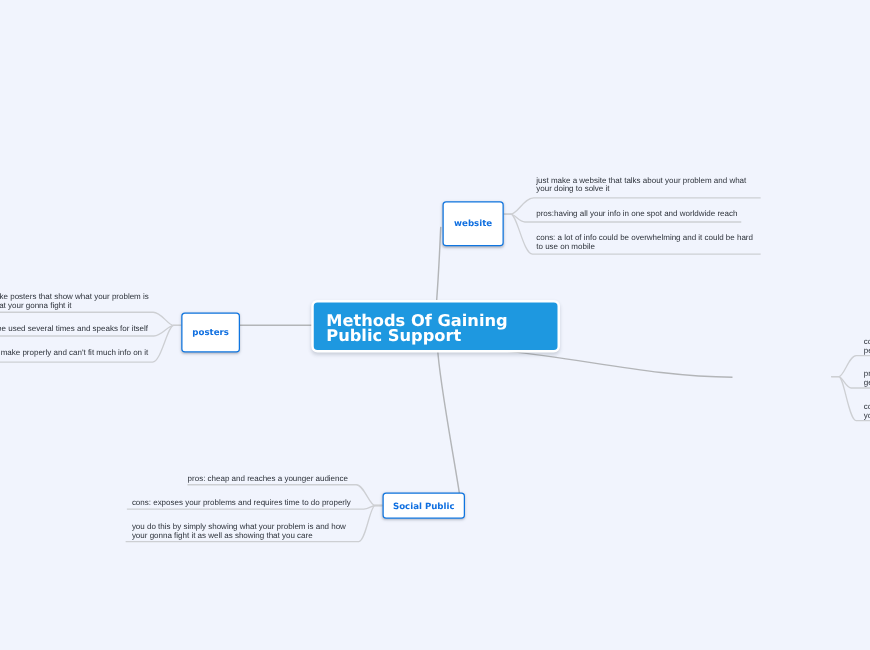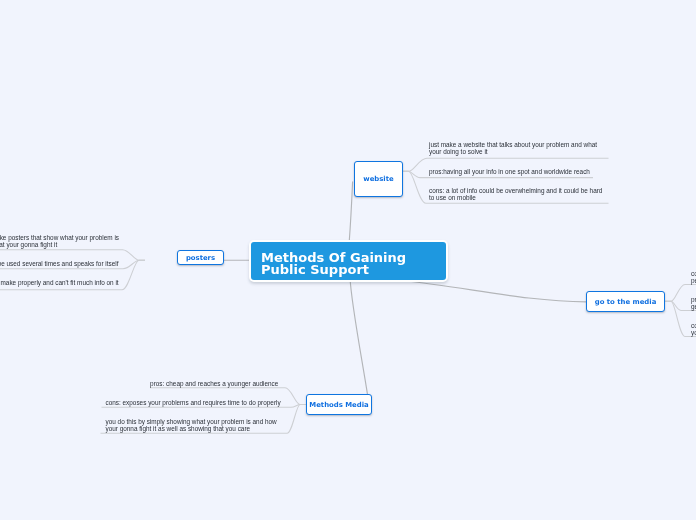--- a/index.html
+++ b/index.html
@@ -42,28 +42,25 @@
   <path d="M306.0,404.4 L300.0,404.4 C297.3,404.4 294.8,407.3 291.0,407.3 L101.5,407.3"></path>
   <path d="M306.0,404.4 L300.0,404.4 C296.1,404.4 292.5,433.3 287.0,433.3 L100.5,433.3"></path>
  </g>
 </svg>
 <div class="node root" style="left:249px;top:240px;width:199px;height:42px;">
       <span>Methods Of Gaining Public Support</span>
     </div>
 <div class="node branch" style="left:354px;top:161px;width:49px;height:36px;">
       <span>website</span>
     </div>
-<div class="node branch" style="left:145px;top:250px;width:47px;height:15px;margin-left:32px;">
+<div class="node branch" style="left:145px;top:250px;width:47px;height:32px;">
       <span>posters</span>
     </div>
-<div class="node branch" style="left:586px;top:291px;width:79px;height:21px;">
-      <span>go to the media</span>
-    </div>
 <div class="node branch" style="left:306px;top:394px;width:66px;height:21px;">
-      <span>Methods Media</span>
+      <span>Social Public</span>
     </div>
 <div class="leaf" style="left:429px;top:140.6px;width:176px;">just make a website that talks about your problem and what your doing to solve it</div>
 <div class="leaf" style="left:429px;top:167.6px;width:176px;">pros:having all your info in one spot and worldwide reach</div>
 <div class="leaf" style="left:429px;top:186.9px;width:176px;">cons: a lot of info could be overwhelming and it could be hard to use on mobile</div>
 <div class="leaf" style="left:-21.3px;top:234px;width:145px;">you make posters that show what your problem is and what your gonna fight it</div>
 <div class="leaf" style="left:-30.4px;top:260.2px;width:152px;">pros: can be used several times and speaks for itself</div>
 <div class="leaf" style="left:-38.2px;top:279.1px;width:160px;">cons: hard to make properly and can't fit much info on it</div>
 <div class="leaf" style="left:691px;top:269.6px;width:176px;">contact your local news and tell them about your problem so people can see it</div>
 <div class="leaf" style="left:691px;top:295.6px;width:176px;">pros: it reaches a lot of people very quickly and it is good for getting your message out there</div>
 <div class="leaf" style="left:691px;top:321.6px;width:176px;">cons: they might not be interested and they can change what your story is about</div>

